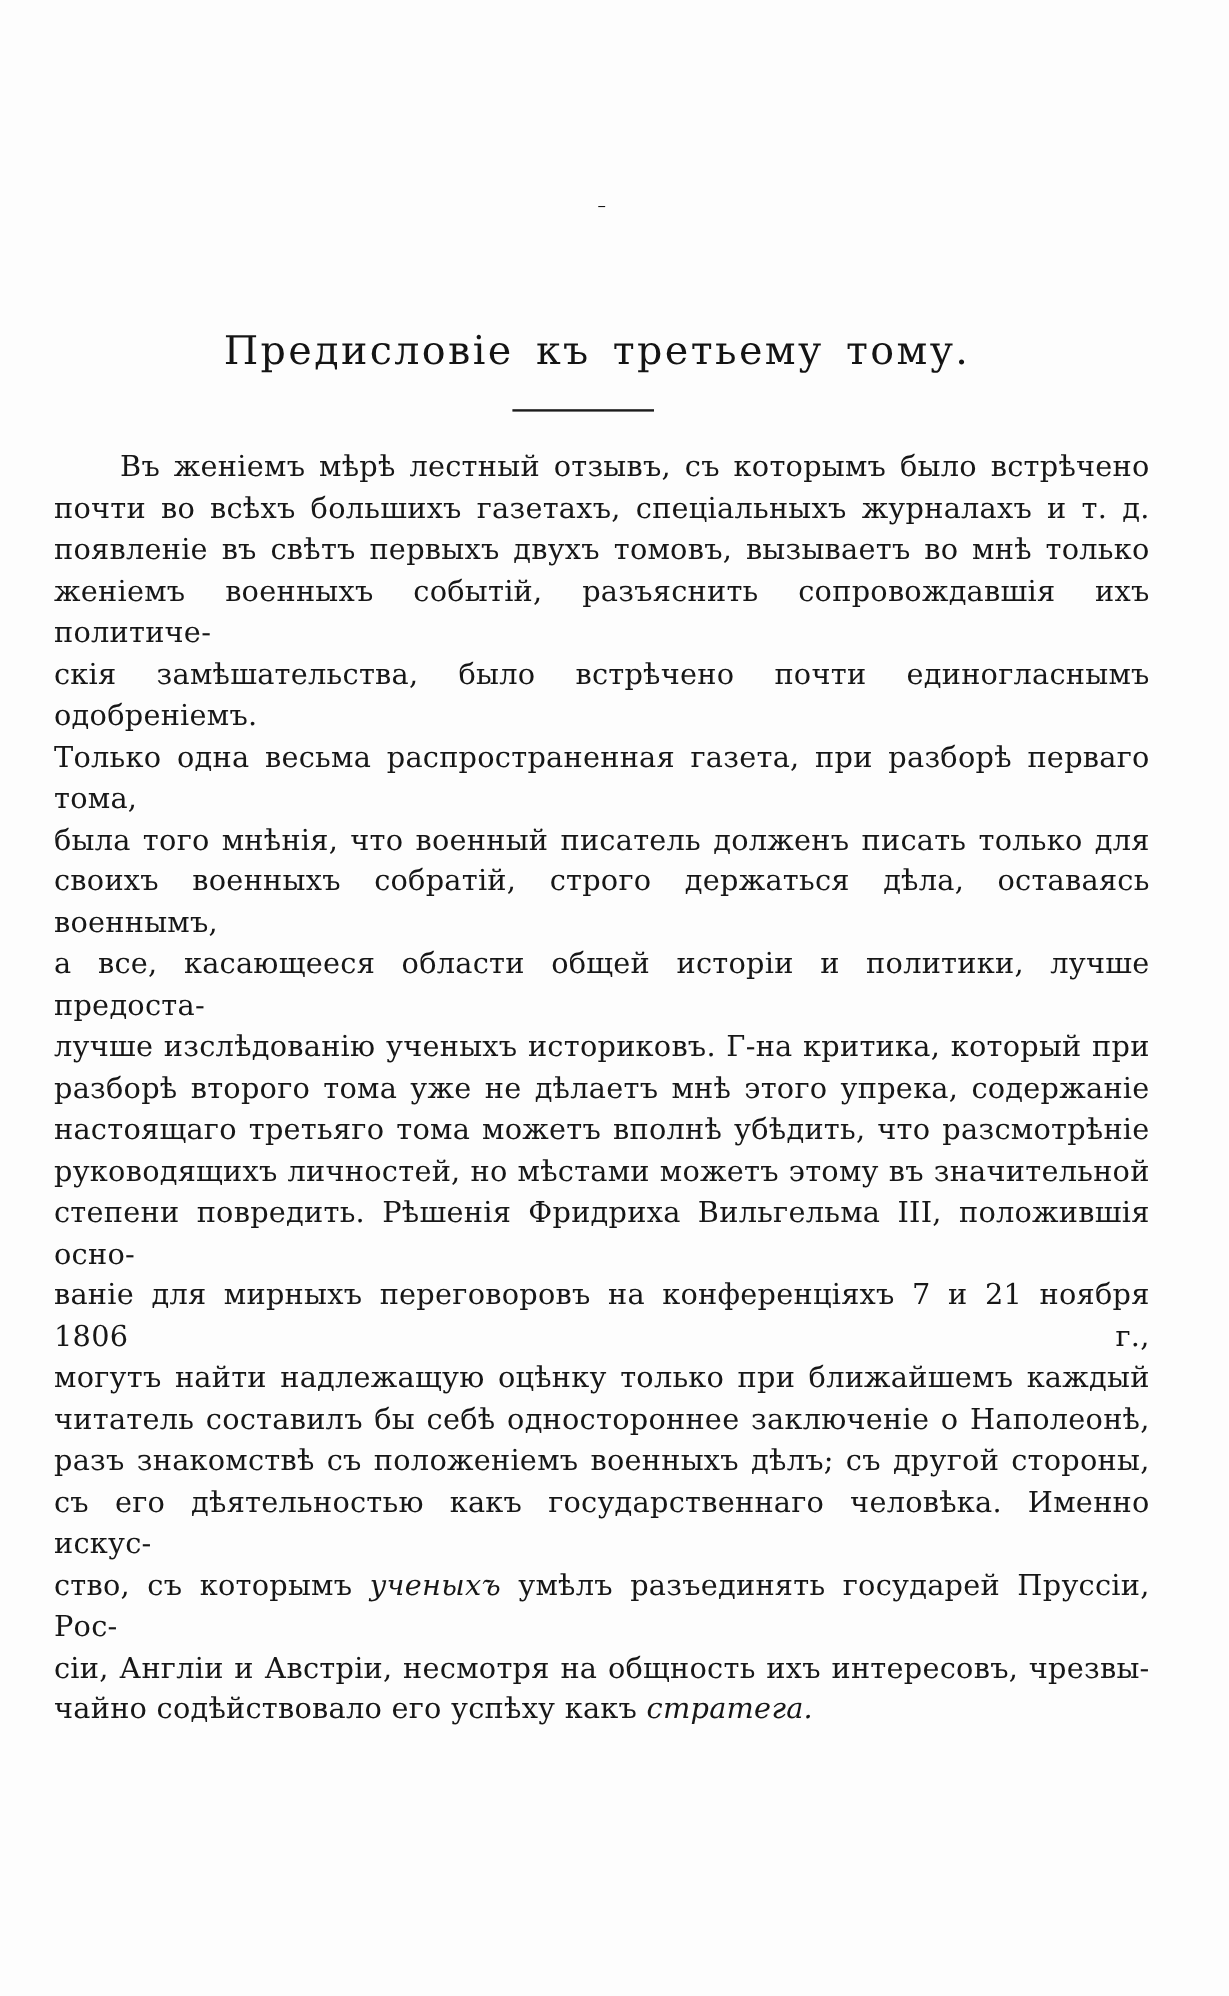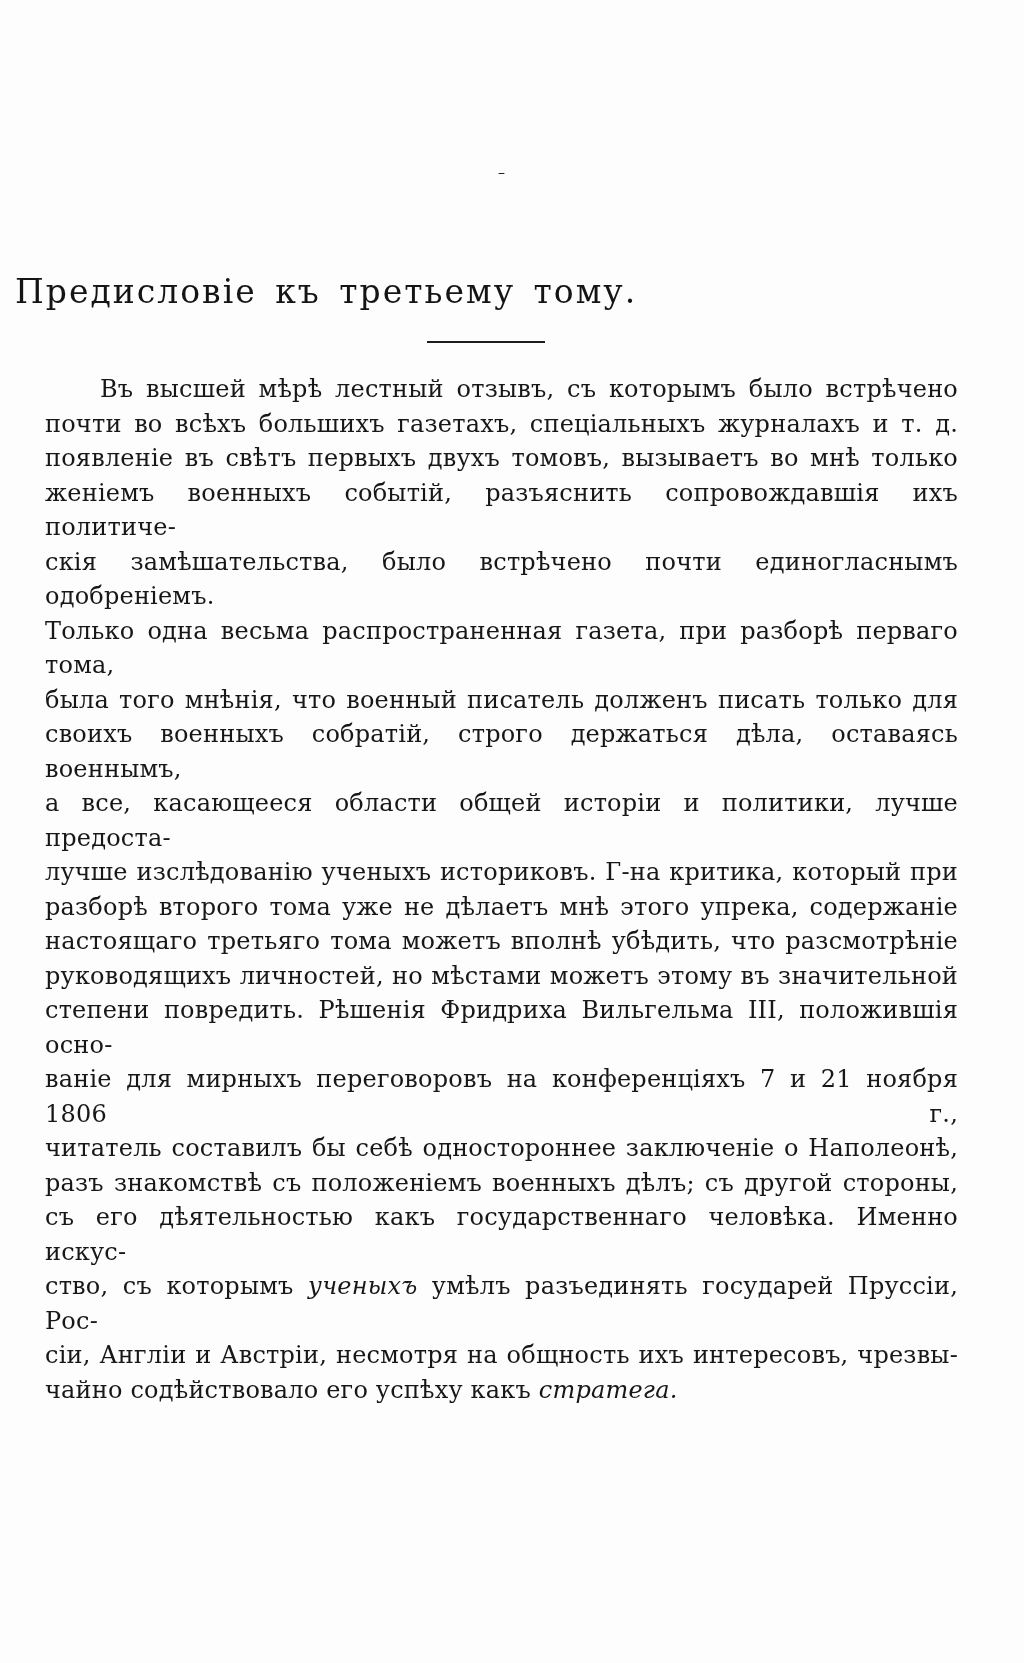--- a/index.html
+++ b/index.html
@@ -25,21 +25,21 @@
     letter-spacing: 0;
   }
   .title {
     position: absolute;
     top: 272px;
     left: 15px;
     width: 965px;
     margin: 0;
     font-size: 33px;
     font-weight: normal;
-    text-align: left;
+    text-align: center;
     letter-spacing: 2px;
     word-spacing: 6px;
     color: #141414;
   }
   .title-rule {
     position: absolute;
     top: 341px;
     left: 427px;
     width: 118px;
     height: 2px;
@@ -72,35 +72,36 @@
   }
 </style>
 </head>
 <body>
 
 <div class="page">
   <div class="top-mark">–</div>
   <h1 class="title">Предисловіе къ третьему тому.</h1>
   <div class="title-rule"></div>
   <div class="body-text" id="doc-body">
-      <div class="line indent"><span class="">Въ высшей мѣрѣ лестный отзывъ, съ которымъ было встрѣчено</span></div>
+      <div class="line indent"><span class="">Въ женіемъ мѣрѣ лестный отзывъ, съ которымъ было встрѣчено</span></div>
       <div class="line"><span class="">почти во всѣхъ большихъ газетахъ, спеціальныхъ журналахъ и т. д.</span></div>
       <div class="line"><span class="">появленіе въ свѣтъ первыхъ двухъ томовъ, вызываетъ во мнѣ только</span></div>
       <div class="line"><span class="">женіемъ военныхъ событій, разъяснить сопровождавшія ихъ политиче-</span></div>
       <div class="line"><span class="">скія замѣшательства, было встрѣчено почти единогласнымъ одобреніемъ.</span></div>
       <div class="line"><span class="">Только одна весьма распространенная газета, при разборѣ перваго тома,</span></div>
       <div class="line"><span class="">была того мнѣнія, что военный писатель долженъ писать только для</span></div>
       <div class="line"><span class="">своихъ военныхъ собратій, строго держаться дѣла, оставаясь военнымъ,</span></div>
       <div class="line"><span class="">а все, касающееся области общей исторіи и политики, лучше предоста-</span></div>
       <div class="line"><span class="">лучше изслѣдованію ученыхъ историковъ. Г-на критика, который при</span></div>
       <div class="line"><span class="">разборѣ второго тома уже не дѣлаетъ мнѣ этого упрека, содержаніе</span></div>
       <div class="line"><span class="">настоящаго третьяго тома можетъ вполнѣ убѣдить, что разсмотрѣніе</span></div>
       <div class="line"><span class="">руководящихъ личностей, но мѣстами можетъ этому въ значительной</span></div>
       <div class="line"><span class="">степени повредить. Рѣшенія Фридриха Вильгельма III, положившія осно-</span></div>
       <div class="line"><span class="">ваніе для мирныхъ переговоровъ на конференціяхъ 7 и 21 ноября 1806 г.,</span></div>
+      <div class="line"><span class="">могутъ найти надлежащую оцѣнку только при ближайшемъ каждый</span></div>
       <div class="line"><span class="">читатель составилъ бы себѣ одностороннее заключеніе о Наполеонѣ,</span></div>
       <div class="line"><span class="">разъ знакомствѣ съ положеніемъ военныхъ дѣлъ; съ другой стороны,</span></div>
       <div class="line"><span class="">съ его дѣятельностью какъ государственнаго человѣка. Именно искус-</span></div>
       <div class="line"><span class="">ство, съ которымъ </span><span class="it">ученыхъ</span><span class=""> умѣлъ разъединять государей Пруссіи, Рос-</span></div>
       <div class="line"><span class="">сіи, Англіи и Австріи, несмотря на общность ихъ интересовъ, чрезвы-</span></div>
       <div class="line last"><span class="">чайно содѣйствовало его успѣху какъ </span><span class="it">стратега.</span></div>
     </div>
 </div>
 
 </body></html>

